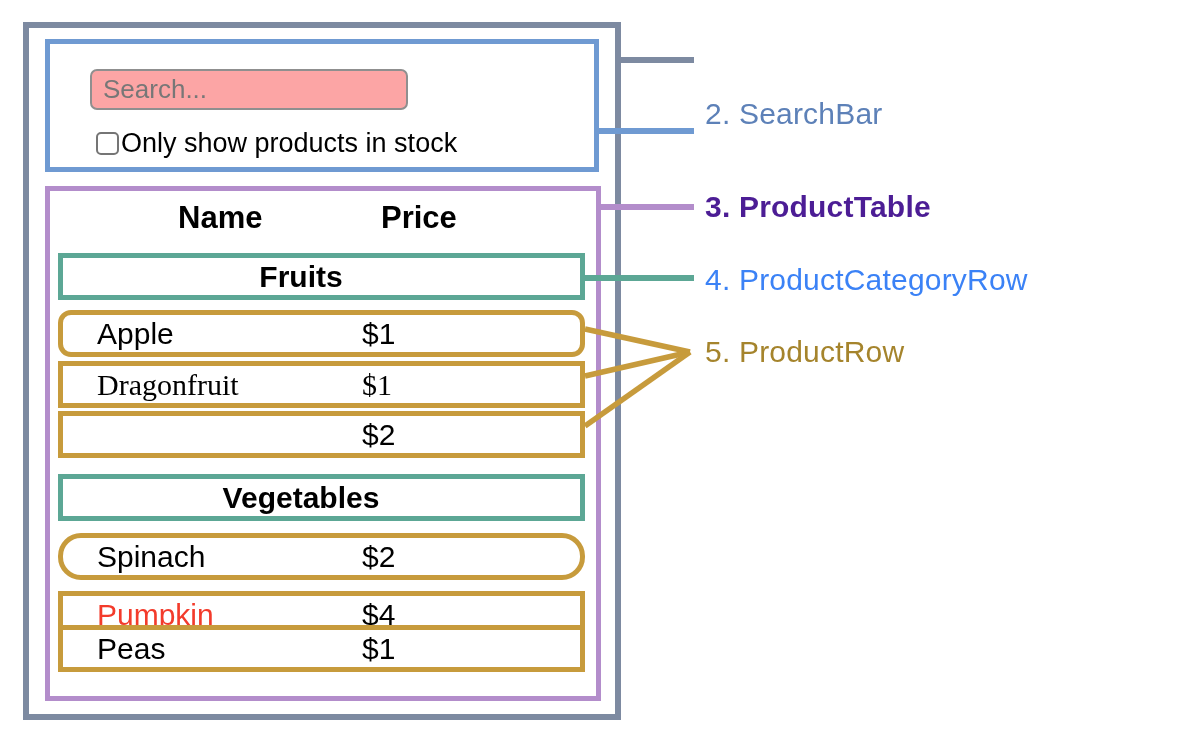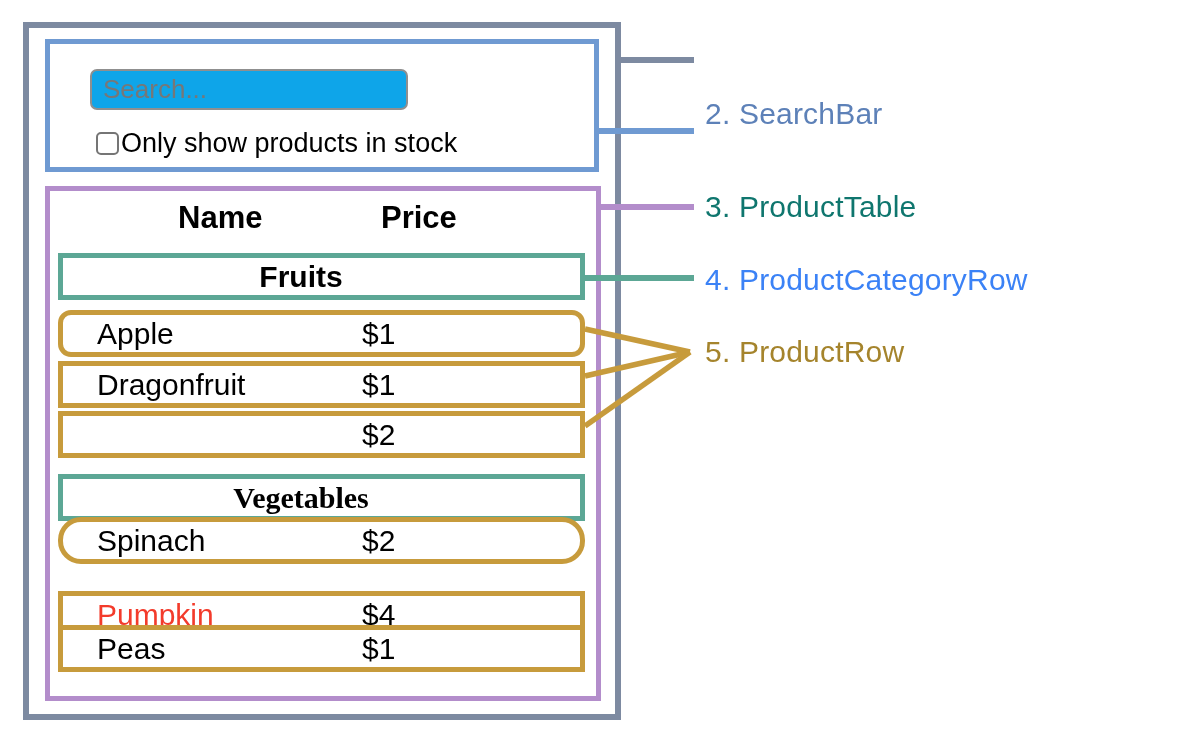--- a/index.html
+++ b/index.html
@@ -8,21 +8,21 @@
     position:relative; width:1200px; height:744px; background:#fff;
     font-family:"Liberation Sans", sans-serif; color:#111; overflow:hidden;
   }
   .box { position:absolute; background:#fff; }
   .outer-box { left:23px; top:22px; width:598px; height:698px; border:6px solid #7d8aa1; }
   .searchbar-box { left:16px; top:11px; width:554px; height:133px; border:5px solid #6f9ad2; }
   .producttable-box { left:16px; top:158px; width:556px; height:515px; border:5px solid #b38dcb; }
 
   .search-input {
     position:absolute; left:40px; top:25px; width:318px; height:41px;
-    border:2px solid #8f8f8f; border-radius:7px; background:#0ea5e9;
+    border:2px solid #8f8f8f; border-radius:7px; background:#fca5a5;
     font-family:"Liberation Sans", sans-serif; font-size:26px; color:#333;
     padding:0 11px; outline:none;
   }
   .search-input::placeholder { color:#777; opacity:1; }
 
   .checkbox {
     position:absolute; left:46px; top:88px; width:23px; height:23px;
     border:2px solid #757575; border-radius:5px; background:#fff;
   }
   .checkbox-label {
@@ -41,41 +41,41 @@
     display:block; width:100%; text-align:center; padding-right:41px;
     font-size:30px; font-weight:bold; line-height:37px; color:#000;
   }
   .cell { position:absolute; top:0; font-size:30px; line-height:37px; color:#000; white-space:nowrap; }
   .cell.name { left:34px; }
   .cell.price { left:299px; }
   .oos { color:#f33b2b; }
 
   .row-fruits   { top:62px;  }
   .row-apple    { top:119px;border-radius:13px; }
-  .row-dragon   { top:170px; }
+  .row-dragon   { top:170px;font-family:Liberation Serif, serif; }
   .row-passion  { top:220px; }
-  .row-veg      { top:283px;font-family:Liberation Serif, serif; }
-  .row-spinach  { top:326px;border-radius:23px; }
+  .row-veg      { top:283px; }
+  .row-spinach  { top:342px;border-radius:23px; }
   .row-pumpkin  { top:400px;padding-left:16px; }
   .row-peas     { top:434px; }
 
   .connector { position:absolute; height:6px; }
   .c1 { left:621px; top:57px;  width:73px;  background:#7d8aa1; }
   .c2 { left:599px; top:128px; width:95px;  background:#6f9ad2; }
   .c3 { left:601px; top:204px; width:93px;  background:#b38dcb; }
   .c4 { left:585px; top:275px; width:109px; background:#5ca795; }
   .c5-svg { position:absolute; left:580px; top:323px; width:115px; height:110px; }
 
   .legend-item {
     position:absolute; left:705px; transform:translateY(-50%);
     font-size:30px; line-height:34px; white-space:nowrap; letter-spacing:0.2px;
   }
   .l1 { top:60px;  color:#68758f; }
   .l2 { top:114px; color:#5d81b8; }
-  .l3 { top:207px; color:#0f766e; }
+  .l3 { top:207px; color:#4c1d95;font-weight:bold; }
   .l4 { top:280px; color:#3b82f6; }
   .l5 { top:352px; color:#a5842c; }
 </style>
 </head>
 <body>
 
 <div class="canvas">
 
   <div class="box outer-box">
 

